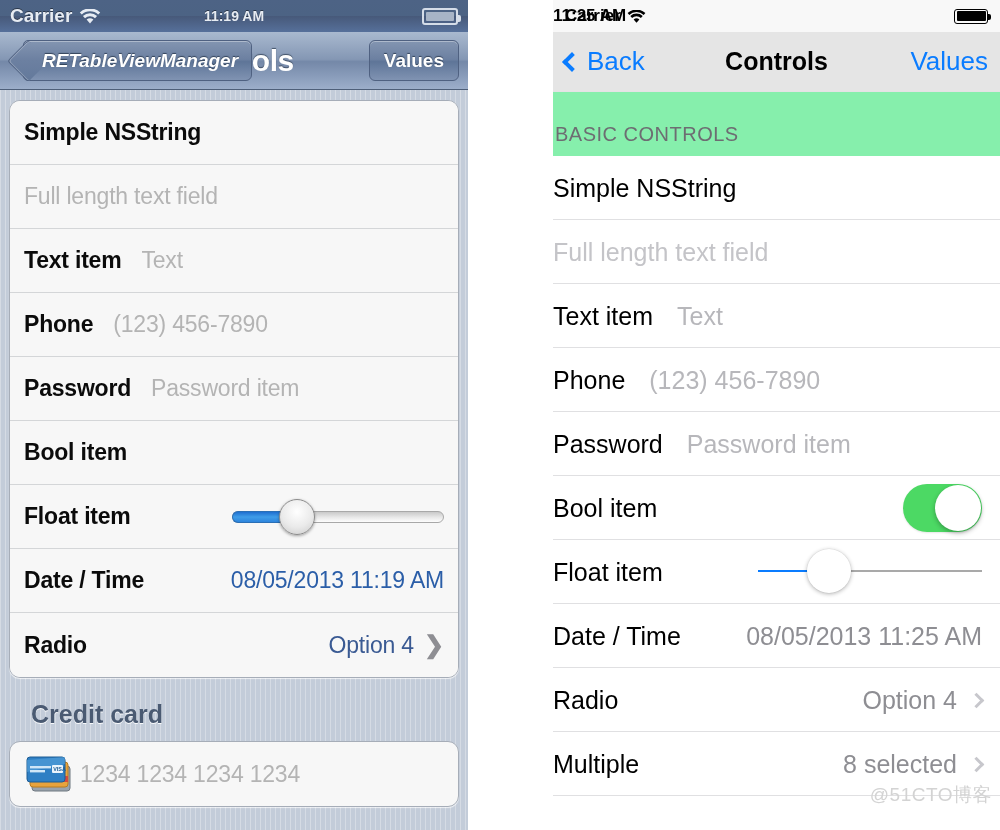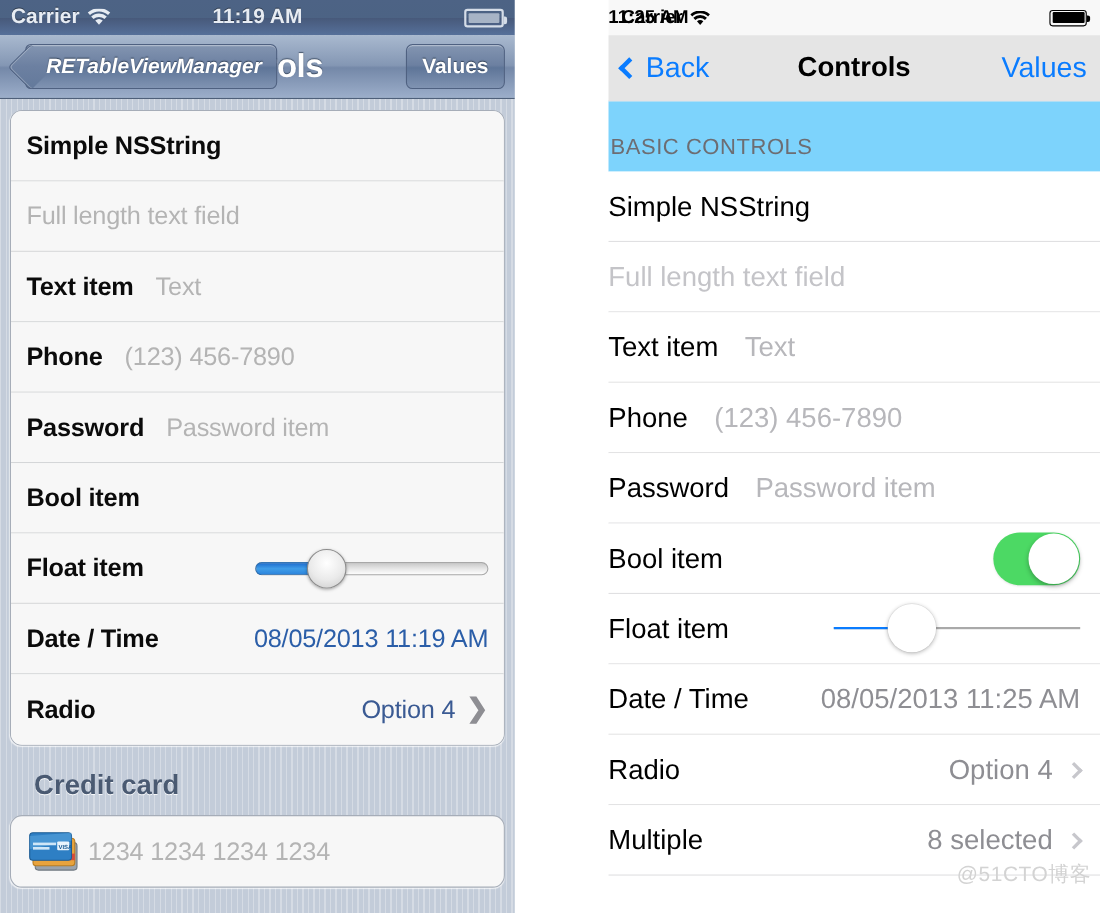--- a/index.html
+++ b/index.html
@@ -25,21 +25,21 @@
     display: flex; align-items: center; padding: 0 10px;
     color: #e7ecf3;
     font-size: 19px; font-weight: bold;
     text-shadow: 0 -1px 0 rgba(0,0,0,.45);
   }
   .ios6-carrier { display:flex; align-items:center; gap:7px; }
   .wifi6 { display:inline-block; width:22px; height:16px; position:relative; }
   .ios6-time {
     position:absolute; left:0; right:0; top:0; bottom:0;
     display:flex; align-items:center; justify-content:center;
-    font-size:19px; font-weight:bold; letter-spacing:0px;
+    font-size:14px; font-weight:bold; letter-spacing:0px;
   }
   .batt6 {
     margin-left:auto; width:36px; height:17px; border:2px solid #d5dde8; border-radius:3px;
     position:relative; background: transparent; padding:2px;
   }
   .batt6::after{ content:""; position:absolute; right:-5px; top:5px; width:3px; height:7px; background:#d5dde8; border-radius:0 2px 2px 0;}
   .batt6 i { display:block; width:100%; height:100%; background:#a7b4c6; border-radius:1px; }
 
   .ios6-navbar {
     position: relative; height: 58px; width: 100%;
@@ -156,21 +156,21 @@
     display:flex; align-items:center; padding:0 12px;
     border-bottom:1px solid #e3e3e5;
   }
   .ios7-title{ position:absolute; left:0; right:0; text-align:center; font-size:25px; font-weight:bold; color:#000;}
   .ios7-back{ display:flex; align-items:center; gap:6px; color:#0a7cff; font-size:26px; z-index:2;}
   .chev-l{ display:inline-block; width:14px; height:14px; border-left:4px solid #0a7cff; border-bottom:4px solid #0a7cff;
            transform:rotate(45deg); margin-right:2px;}
   .ios7-right{ margin-left:auto; color:#0a7cff; font-size:26px; z-index:2;}
 
   .sec7-header{
-    height:64px; background:#7dd3fc; display:flex; align-items:flex-end; padding:0 0 10px 2px;
+    height:64px; background:#86efac; display:flex; align-items:flex-end; padding:0 0 10px 2px;
     font-size:20px; color:#6d6d72; letter-spacing:.5px;
   }
   .r7 {
     height:64px; display:flex; align-items:center; position:relative; padding-right:18px;
     background:#ffffff;
   }
   .r7::after{ content:""; position:absolute; left:0; right:0; bottom:0; height:1px; background:#e0e0e2;}
   .r7-label{ font-size:25px; color:#000; }
   .r7-value{ font-size:25px; color:#b7b7bb; margin-left:24px; }
   .r7-value.right{ margin-left:auto; color:#8e8e93;}

